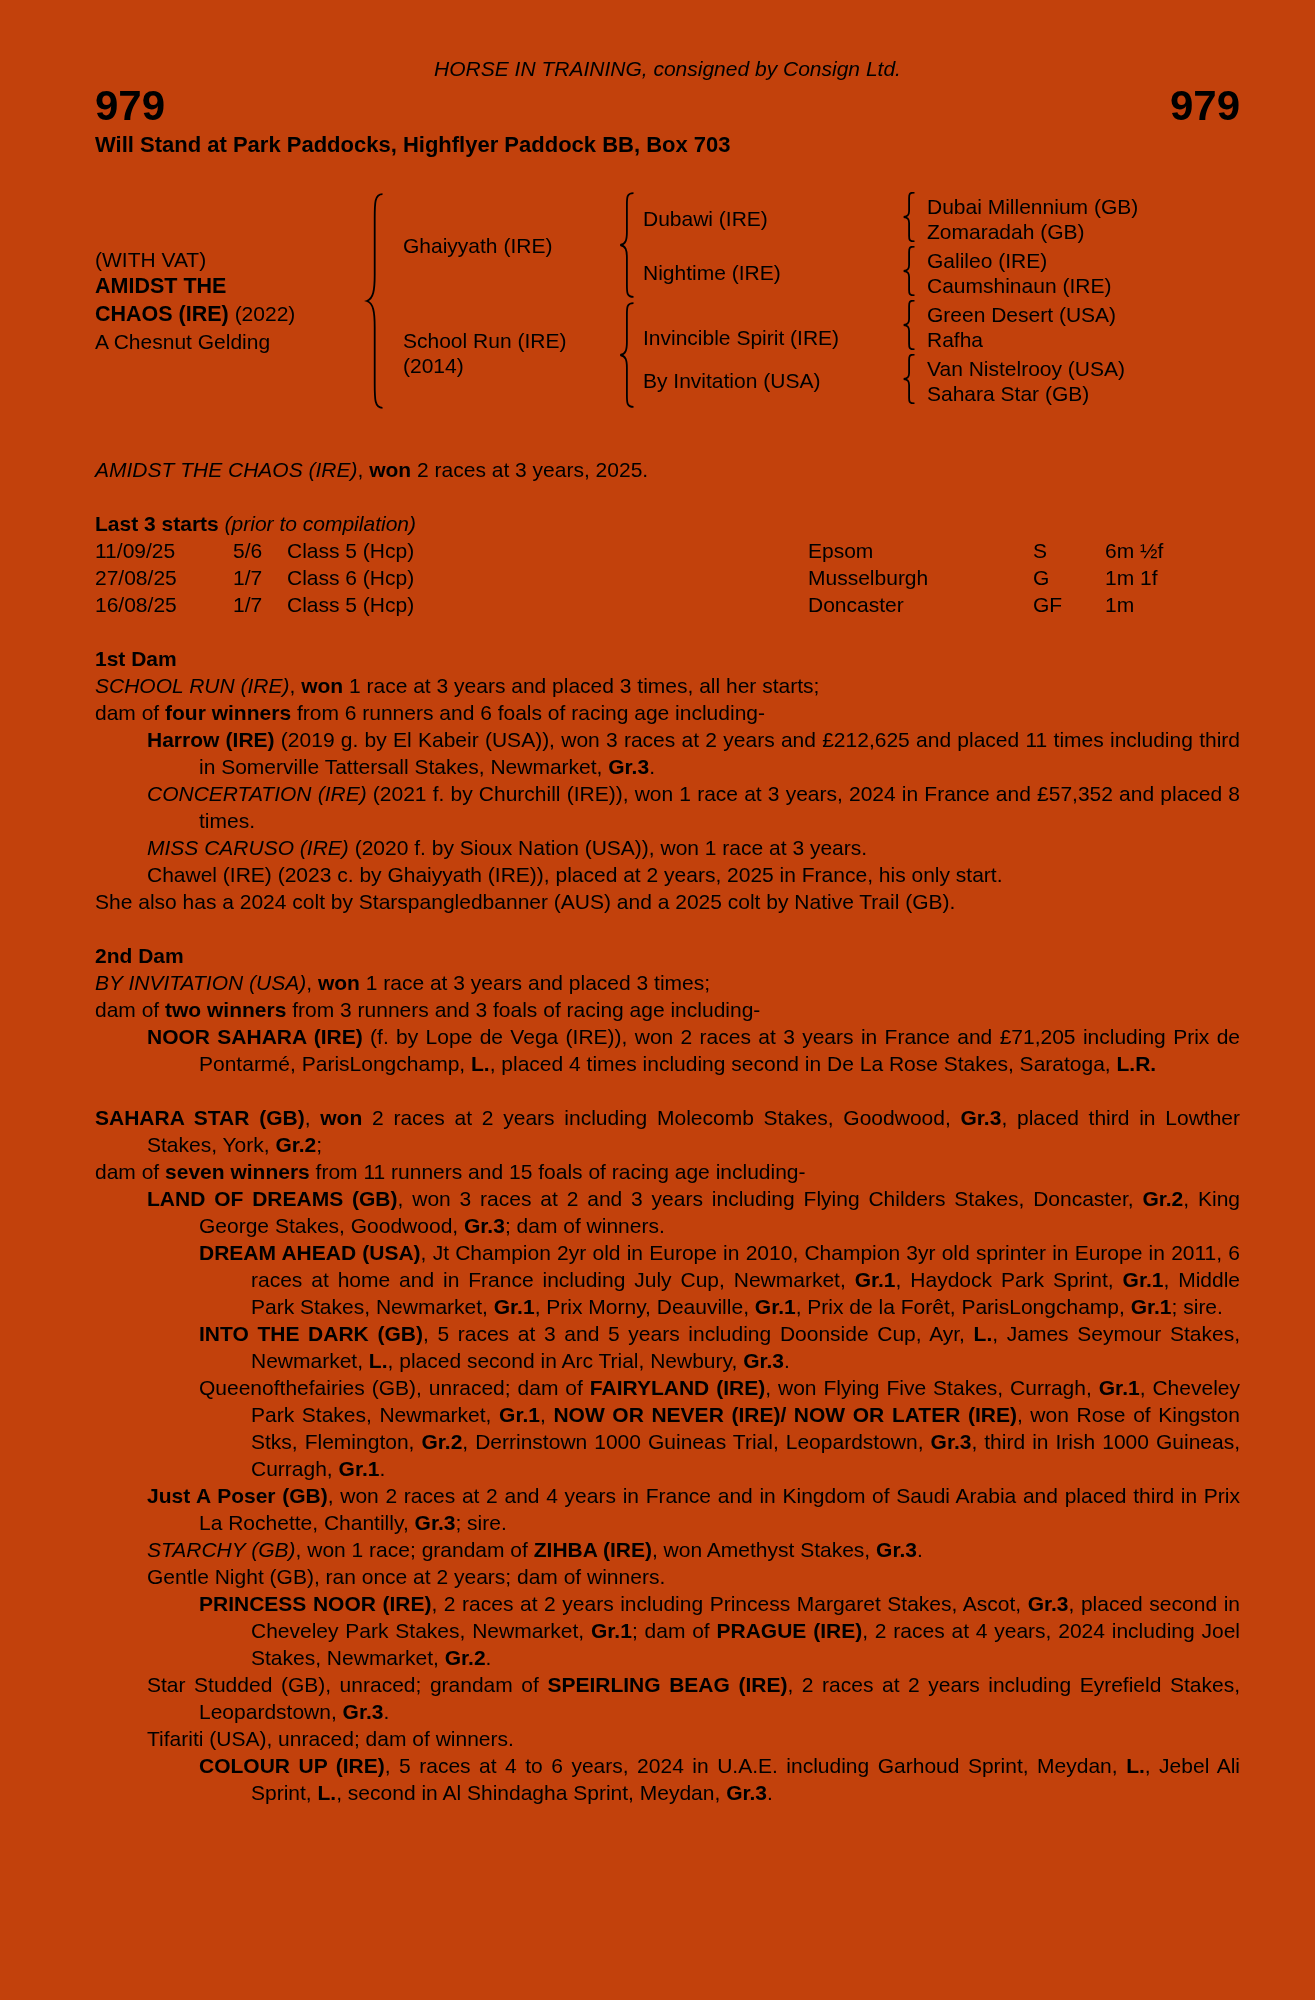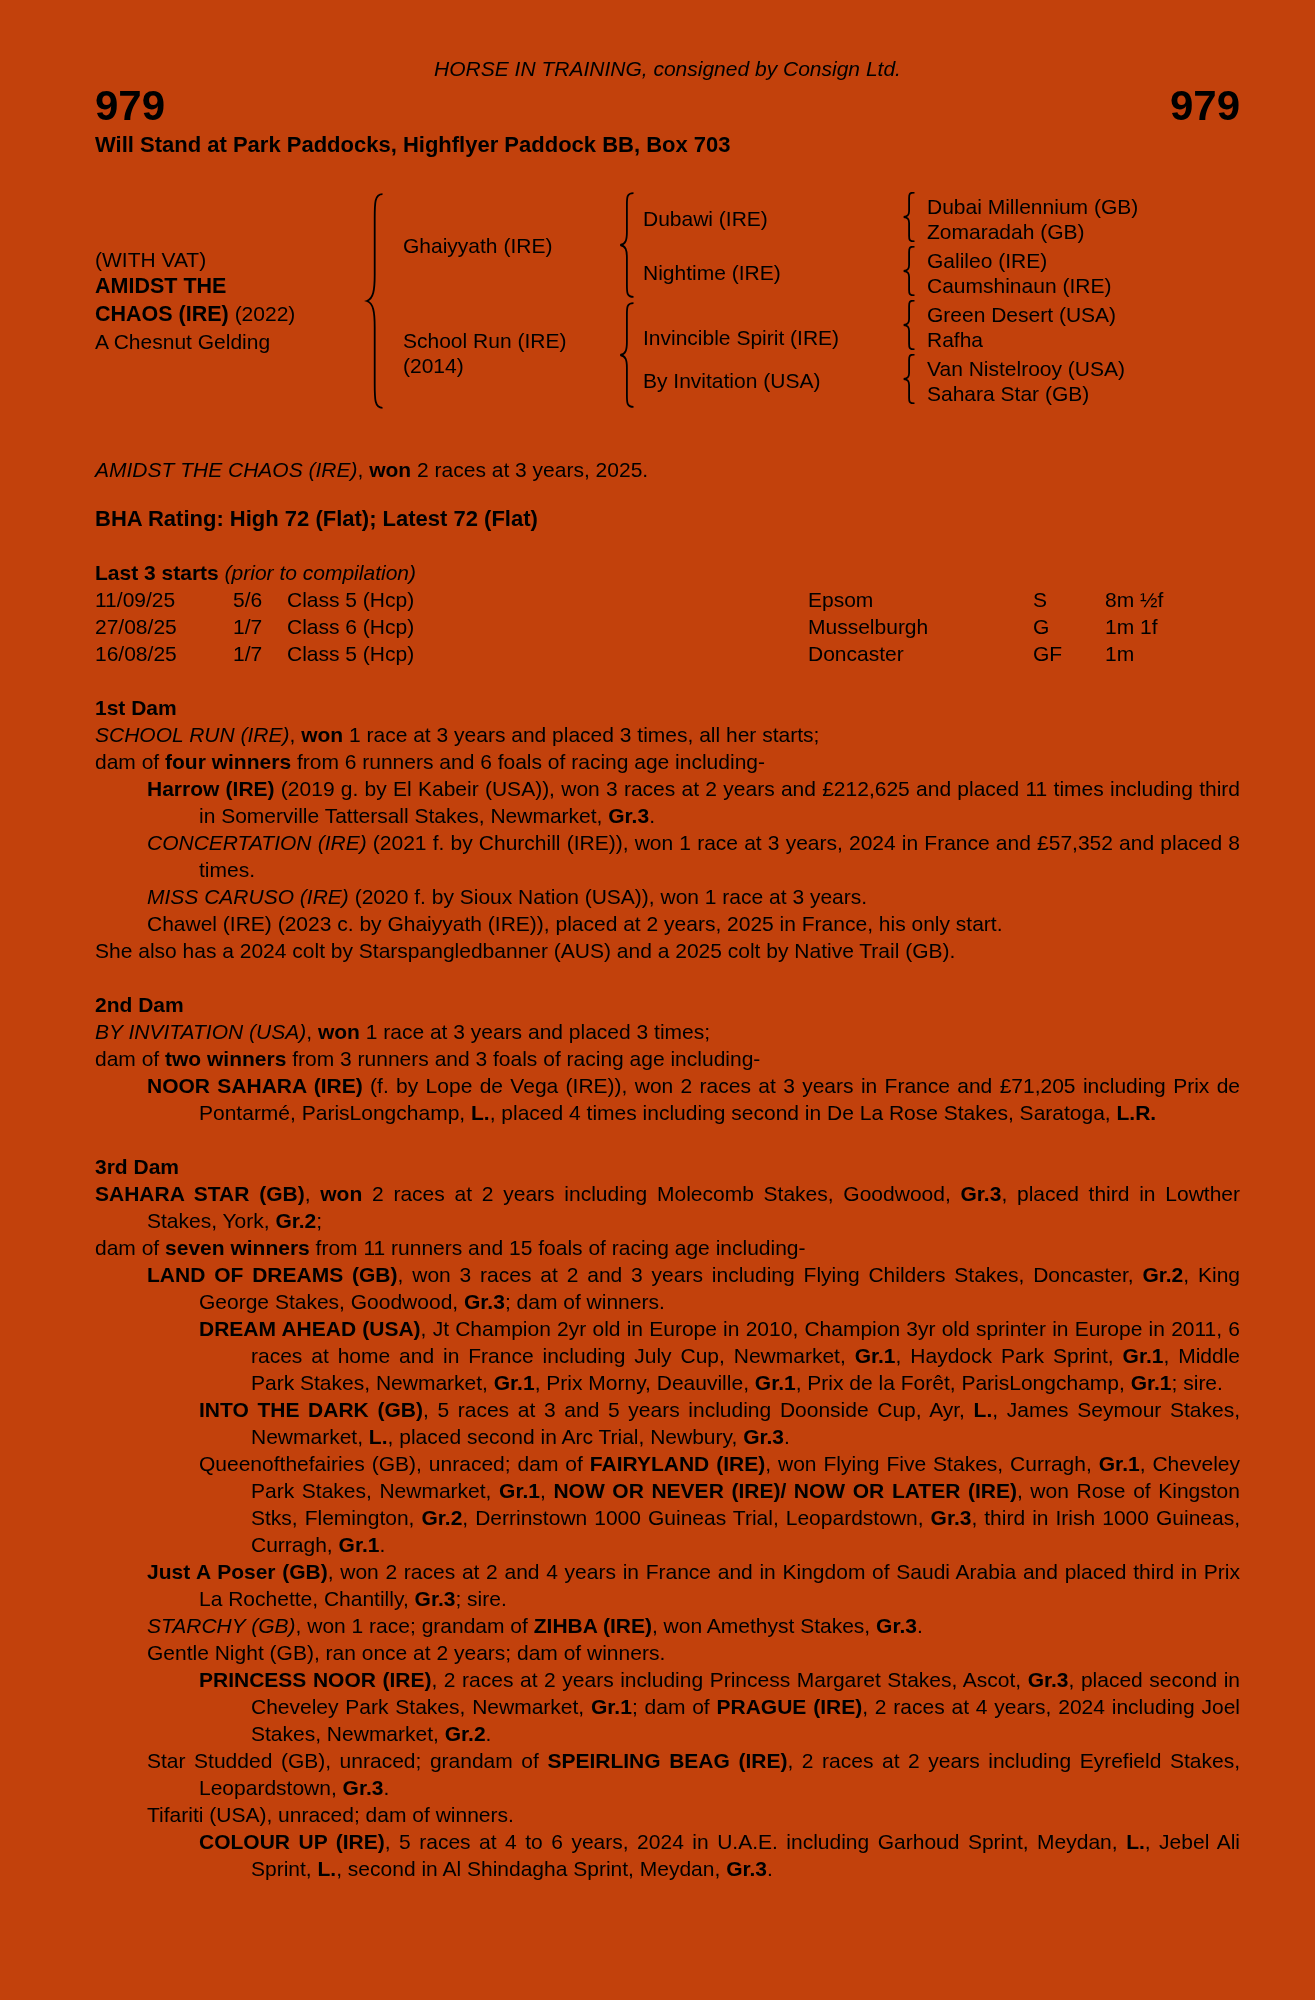--- a/index.html
+++ b/index.html
@@ -127,36 +127,35 @@
         <div class="ped-item gg" style="top: 79px;">Caumshinaun (IRE)</div>
         <div class="ped-item gg" style="top: 108px;">Green Desert (USA)</div>
         <div class="ped-item gg" style="top: 133px;">Rafha</div>
         <div class="ped-item gg" style="top: 162px;">Van Nistelrooy (USA)</div>
         <div class="ped-item gg" style="top: 187px;">Sahara Star (GB)</div>
       </div>
   </div>
 
   <div class="race-intro" id="race-intro"><span class="i">AMIDST THE CHAOS (IRE)</span><span>, </span><span class="b">won</span><span> 2 races at 3 years, 2025.</span></div>
 
-  <div class="bha-line">BHA Rating: High 72 (Flat); Latest 72 (Flat)</div>
 
 
   <div class="block">
     <div>
       <span class="b">Last 3 starts</span>
       <span class="i"> (prior to compilation)</span>
     </div>
     <div id="last3-table">
         <div class="last3-row">
           <span>11/09/25</span>
           <span>5/6</span>
           <span>Class 5 (Hcp)</span>
           <span>Epsom</span>
           <span>S</span>
-          <span>8m ½f</span>
+          <span>6m ½f</span>
         </div>
         <div class="last3-row">
           <span>27/08/25</span>
           <span>1/7</span>
           <span>Class 6 (Hcp)</span>
           <span>Musselburgh</span>
           <span>G</span>
           <span>1m 1f</span>
         </div>
         <div class="last3-row">
@@ -181,21 +180,20 @@
         <div class="para lvl1"><span>Chawel (IRE) (2023 c. by Ghaiyyath (IRE)), placed at 2 years, 2025 in France, his only start.</span></div>
         <div class="para lvl0"><span>She also has a 2024 colt by Starspangledbanner (AUS) and a 2025 colt by Native Trail (GB).</span></div>
       </section>
       <section class="dam-section">
         <div class="dam-heading">2nd Dam</div>
         <div class="para lvl0"><span class="i">BY INVITATION (USA)</span><span>, </span><span class="b">won</span><span> 1 race at 3 years and placed 3 times;</span></div>
         <div class="para lvl0"><span>dam of </span><span class="b">two winners</span><span> from 3 runners and 3 foals of racing age including-</span></div>
         <div class="para lvl1"><span class="b">NOOR SAHARA (IRE)</span><span> (f. by Lope de Vega (IRE)), won 2 races at 3 years in France and £71,205 including Prix de Pontarmé, ParisLongchamp, </span><span class="b">L.</span><span>, placed 4 times including second in De La Rose Stakes, Saratoga, </span><span class="b">L.R.</span></div>
       </section>
       <section class="dam-section">
-        <div class="dam-heading">3rd Dam</div>
         <div class="para lvl0"><span class="b">SAHARA STAR (GB)</span><span>, </span><span class="b">won</span><span> 2 races at 2 years including Molecomb Stakes, Goodwood, </span><span class="b">Gr.3</span><span>, placed third in Lowther Stakes, York, </span><span class="b">Gr.2</span><span>;</span></div>
         <div class="para lvl0"><span>dam of </span><span class="b">seven winners</span><span> from 11 runners and 15 foals of racing age including-</span></div>
         <div class="para lvl1"><span class="b">LAND OF DREAMS (GB)</span><span>, won 3 races at 2 and 3 years including Flying Childers Stakes, Doncaster, </span><span class="b">Gr.2</span><span>, King George Stakes, Goodwood, </span><span class="b">Gr.3</span><span>; dam of winners.</span></div>
         <div class="para lvl2"><span class="b">DREAM AHEAD (USA)</span><span>, Jt Champion 2yr old in Europe in 2010, Champion 3yr old sprinter in Europe in 2011, 6 races at home and in France including July Cup, Newmarket, </span><span class="b">Gr.1</span><span>, Haydock Park Sprint, </span><span class="b">Gr.1</span><span>, Middle Park Stakes, Newmarket, </span><span class="b">Gr.1</span><span>, Prix Morny, Deauville, </span><span class="b">Gr.1</span><span>, Prix de la Forêt, ParisLongchamp, </span><span class="b">Gr.1</span><span>; sire.</span></div>
         <div class="para lvl2"><span class="b">INTO THE DARK (GB)</span><span>, 5 races at 3 and 5 years including Doonside Cup, Ayr, </span><span class="b">L.</span><span>, James Seymour Stakes, Newmarket, </span><span class="b">L.</span><span>, placed second in Arc Trial, Newbury, </span><span class="b">Gr.3</span><span>.</span></div>
         <div class="para lvl2"><span>Queenofthefairies (GB), unraced; dam of </span><span class="b">FAIRYLAND (IRE)</span><span>, won Flying Five Stakes, Curragh, </span><span class="b">Gr.1</span><span>, Cheveley Park Stakes, Newmarket, </span><span class="b">Gr.1</span><span>, </span><span class="b">NOW OR NEVER (IRE)/</span><span> </span><span class="b">NOW OR LATER (IRE)</span><span>, won Rose of Kingston Stks, Flemington, </span><span class="b">Gr.2</span><span>, Derrinstown 1000 Guineas Trial, Leopardstown, </span><span class="b">Gr.3</span><span>, third in Irish 1000 Guineas, Curragh, </span><span class="b">Gr.1</span><span>.</span></div>
         <div class="para lvl1"><span class="b">Just A Poser (GB)</span><span>, won 2 races at 2 and 4 years in France and in Kingdom of Saudi Arabia and placed third in Prix La Rochette, Chantilly, </span><span class="b">Gr.3</span><span>; sire.</span></div>
         <div class="para lvl1"><span class="i">STARCHY (GB)</span><span>, won 1 race; grandam of </span><span class="b">ZIHBA (IRE)</span><span>, won Amethyst Stakes, </span><span class="b">Gr.3</span><span>.</span></div>
         <div class="para lvl1"><span>Gentle Night (GB), ran once at 2 years; dam of winners.</span></div>
         <div class="para lvl2"><span class="b">PRINCESS NOOR (IRE)</span><span>, 2 races at 2 years including Princess Margaret Stakes, Ascot, </span><span class="b">Gr.3</span><span>, placed second in Cheveley Park Stakes, Newmarket, </span><span class="b">Gr.1</span><span>; dam of </span><span class="b">PRAGUE (IRE)</span><span>, 2 races at 4 years, 2024 including Joel Stakes, Newmarket, </span><span class="b">Gr.2</span><span>.</span></div>

